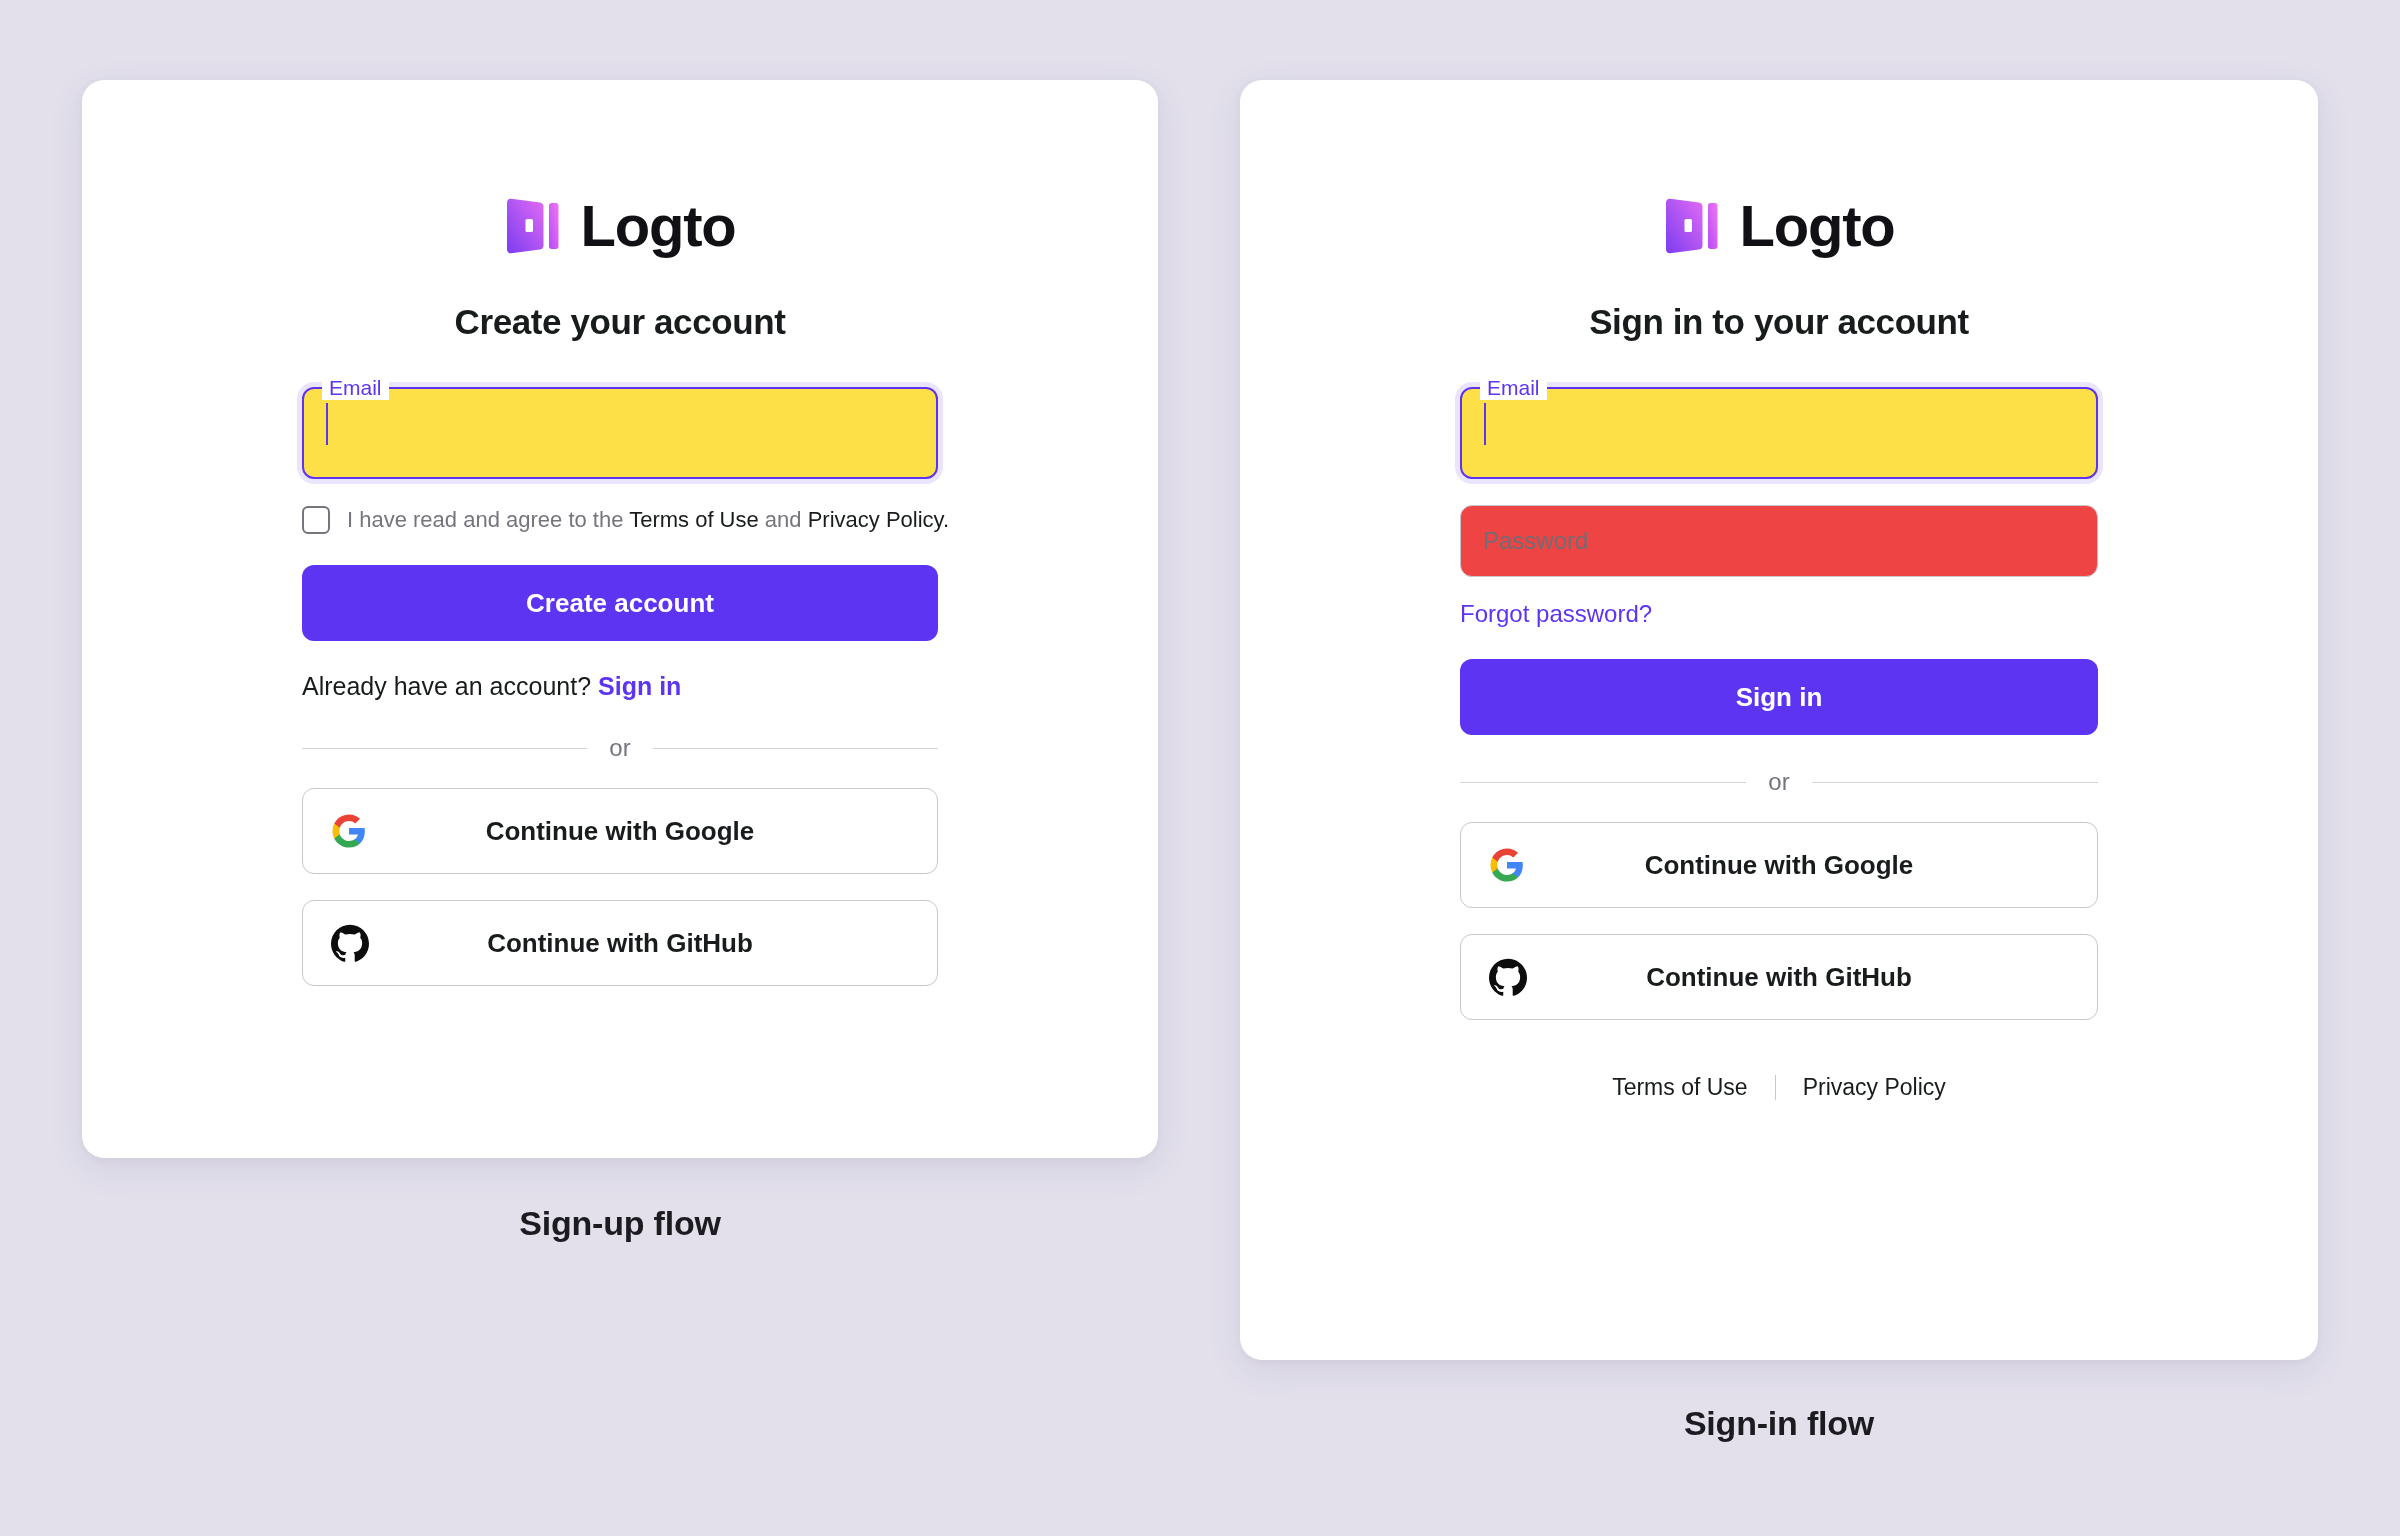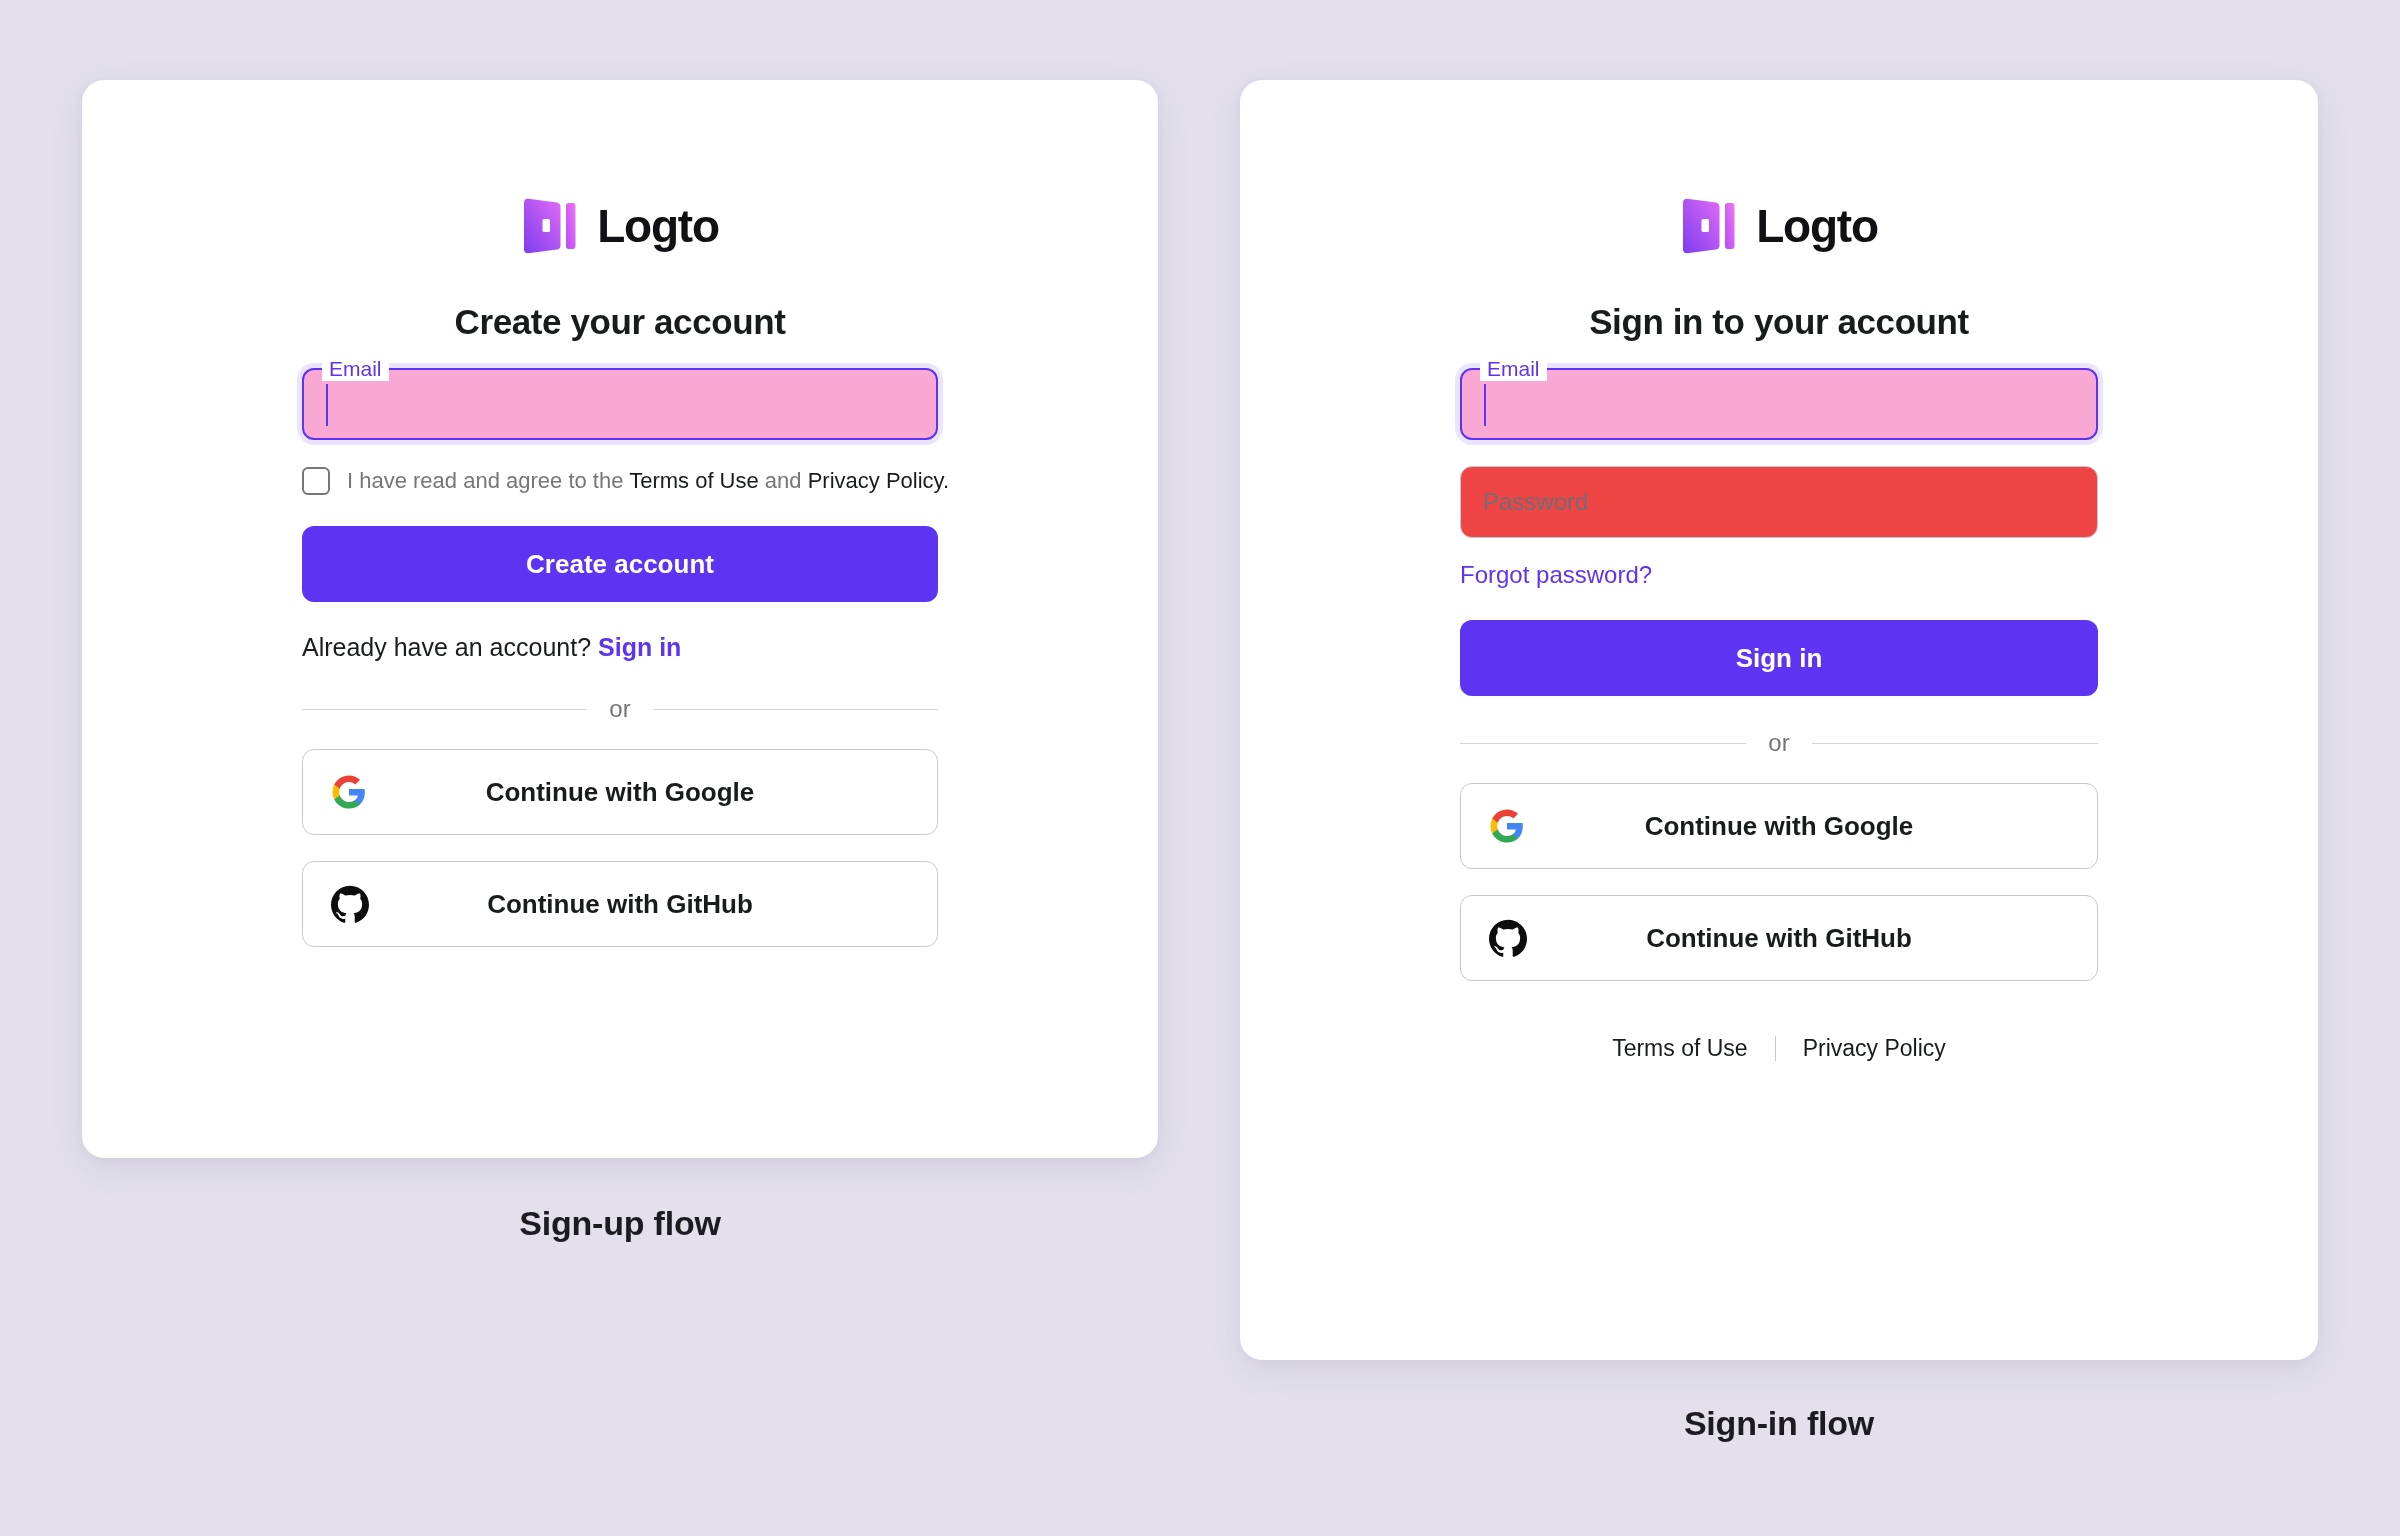--- a/index.html
+++ b/index.html
@@ -52,47 +52,47 @@
   .brand {
     display: flex;
     align-items: center;
     justify-content: center;
     gap: 18px;
     margin-top: 113px;
     height: 66px;
   }
   .brand-mark { display: block; }
   .brand-name {
-    font-size: 46px;
+    font-size: 58px;
     font-weight: 700;
     letter-spacing: -1.2px;
     color: #111014;
     line-height: 1;
   }
 
   
   .card-heading {
     text-align: center;
     font-size: 35px;
     font-weight: 700;
     color: #191c1d;
     letter-spacing: -0.4px;
     margin-top: 43px;
   }
 
   
   .field-wrap { position: relative; }
 
   .field-focused {
-    margin-top: 26px;
-    height: 72px;
+    margin-top: 45px;
+    height: 92px;
     position: relative;
     border: 2px solid #5d34f2;
     border-radius: 12px;
-    background: #f9a8d4;
+    background: #fde047;
     box-shadow: 0 0 0 5px rgba(93, 52, 242, 0.13);
   }
   .field-focused .notch-label {
     position: absolute;
     top: -13px;
     left: 18px;
     padding: 0 7px;
     background: #fff;
     color: #5d34f2;
     font-size: 21px;

